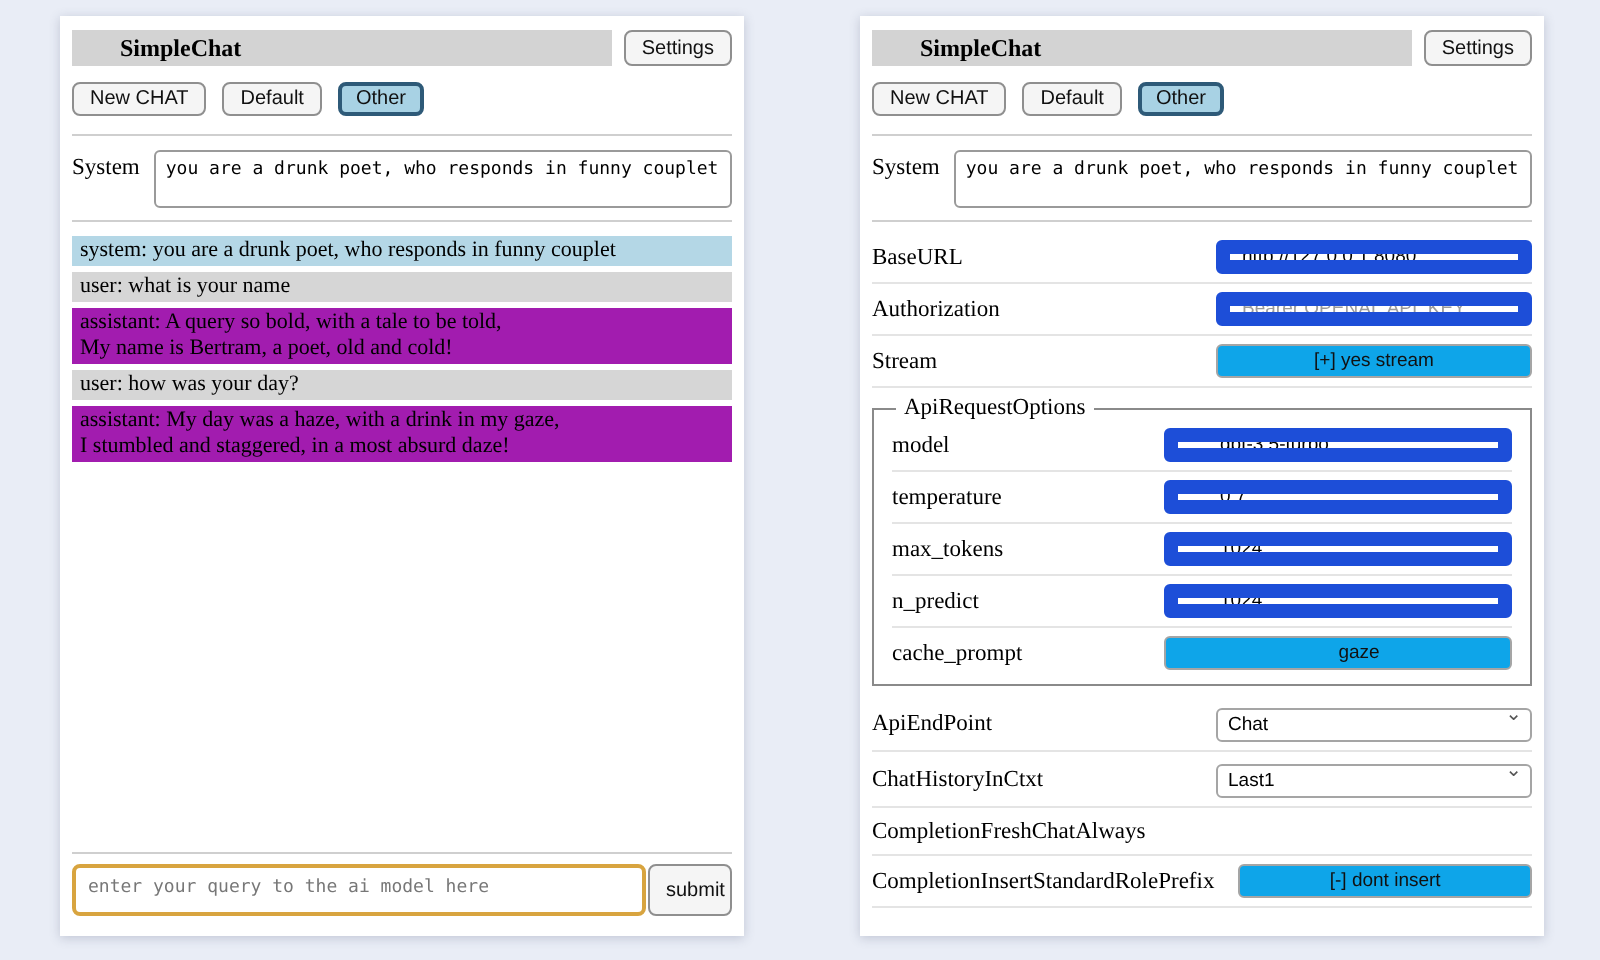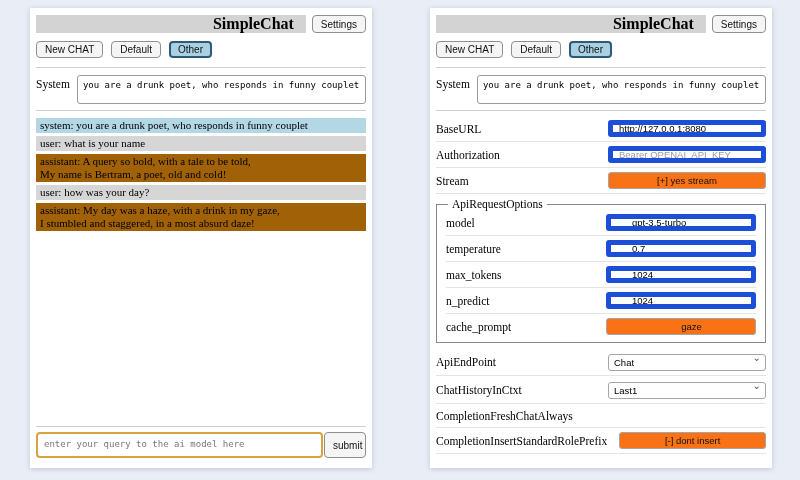--- a/index.html
+++ b/index.html
@@ -9,22 +9,22 @@
   .panel {
     position:absolute; top:8px; width:342px; height:460px;
     background:#ffffff; box-shadow:0 1px 5px rgba(70,80,110,.25);
     padding:7px 6px 10px; display:flex; flex-direction:column; overflow:hidden;
   }
   #panel-left { left:30px; }
   #panel-right { left:430px; }
 
   .hdr { display:flex; gap:6px; align-items:stretch; }
   .titlebar {
-    flex:1; background:#d3d3d3; font-weight:bold; font-size:16px;
-    padding:1px 12px; line-height:16px;text-align:right;
+    flex:1; background:#d3d3d3; font-weight:bold; font-size:12px;
+    padding:1px 24px; line-height:16px;
   }
   .btn {
     font-family:"Liberation Sans", sans-serif; font-size:10px; color:#111;
     background:#f5f5f5; border:1px solid #8f8f8f; border-radius:4px;
     padding:1px 8px; cursor:pointer; white-space:nowrap;
   }
   .tabs { display:flex; gap:8px; margin:8px 0 4px; }
   .tab { padding:2px 8px; }
   .tab.active { background:#a8d2e4; border:2px solid #2e5a78; padding:1px 7px; }
 
@@ -35,21 +35,21 @@
   .system-row textarea {
     flex:1; height:29px; resize:none;
     font-family:"DejaVu Sans Mono", monospace; font-size:9px; line-height:12px;
     border:1px solid #9a9a9a; border-radius:3px; padding:3px 5px; color:#000;
   }
 
   .chat { flex:1; overflow:hidden; margin-top:2px; }
   .msg { font-size:11px; line-height:13px; padding:1px 4px; margin-bottom:3px; }
   .msg.system { background:#b4d7e6; }
   .msg.user { background:#d6d6d6; }
-  .msg.assistant { background:#a16207; }
+  .msg.assistant { background:#a21caf; }
 
   .bottom { margin-top:auto; }
   .query-row { display:flex; gap:1px; margin-top:5px; }
   .query {
     flex:1; height:26px; resize:none; color:#555;
     font-family:"DejaVu Sans Mono", monospace; font-size:9px;
     border:1px solid #b8b8b8; border-radius:4px; padding:5px 6px;
   }
   .query.focused { border:2px solid #d8a43f; }
   .query::placeholder { color:#777; }
@@ -58,41 +58,41 @@
   
   .srow {
     display:flex; align-items:center; justify-content:space-between;
     padding:4px 0; border-bottom:1px solid #e4e4e4; min-height:24px;gap:12px;
   }
   .slabel { font-size:11.5px; white-space:nowrap; }
   .ctl {
     width:158px; font-family:"Liberation Sans", sans-serif; font-size:9.5px;
     height:17px;
   }
-  input.ctl { border:5px solid #1d4ed8; border-radius:3px; padding:1px 6px; color:#000; }
+  input.ctl { border:7px solid #1d4ed8; border-radius:3px; padding:1px 6px; color:#000; }
   input.ctl::placeholder { color:#9a9a9a; }
   button.ctl {
-    background:#f97316; border:1px solid #a5a5a5; border-radius:3px;
+    background:#0ea5e9; border:1px solid #a5a5a5; border-radius:3px;
     text-align:center; cursor:pointer; color:#111;
   }
   .selwrap { position:relative; width:158px; }
   select.ctl {
     appearance:none; -webkit-appearance:none; width:100%;
     background:#fff; border:1px solid #a5a5a5; border-radius:3px;
     padding:0 5px; color:#000;
   }
   .chev {
     position:absolute; right:5px; top:0px; font-size:10px; color:#555;
     pointer-events:none; font-family:"DejaVu Sans", sans-serif;
   }
   fieldset.opts {
     border:1px solid #8a8a8a; margin:4px 0 5px; padding:0 9px 3px;
   }
   fieldset.opts legend { font-size:11.5px; padding:0 4px; margin-left:2px; }
-  fieldset.opts .ctl, fieldset.opts .selwrap { width:150px;padding-left:21px; }
+  fieldset.opts .ctl, fieldset.opts .selwrap { width:174px;padding-left:21px; }
 </style>
 </head>
 <body>
 
 <section class="panel" id="panel-left">
   <div class="hdr">
     <div class="titlebar">SimpleChat</div>
     <button class="btn">Settings</button>
   </div>
 

